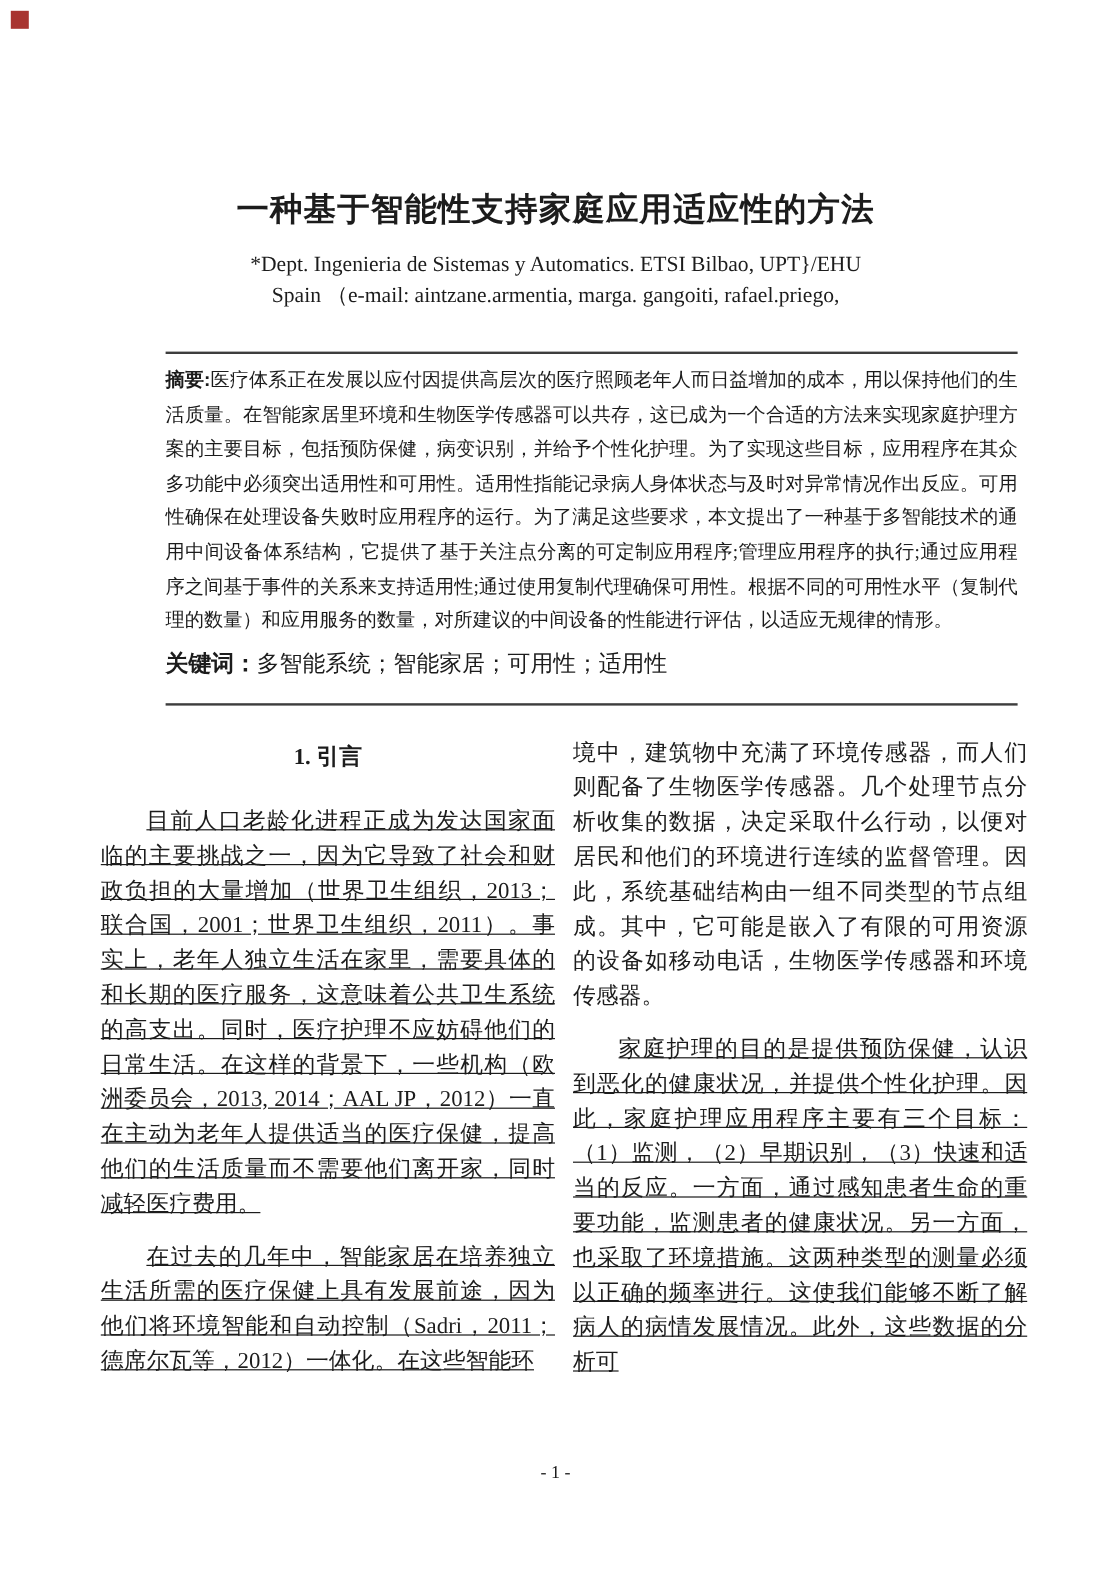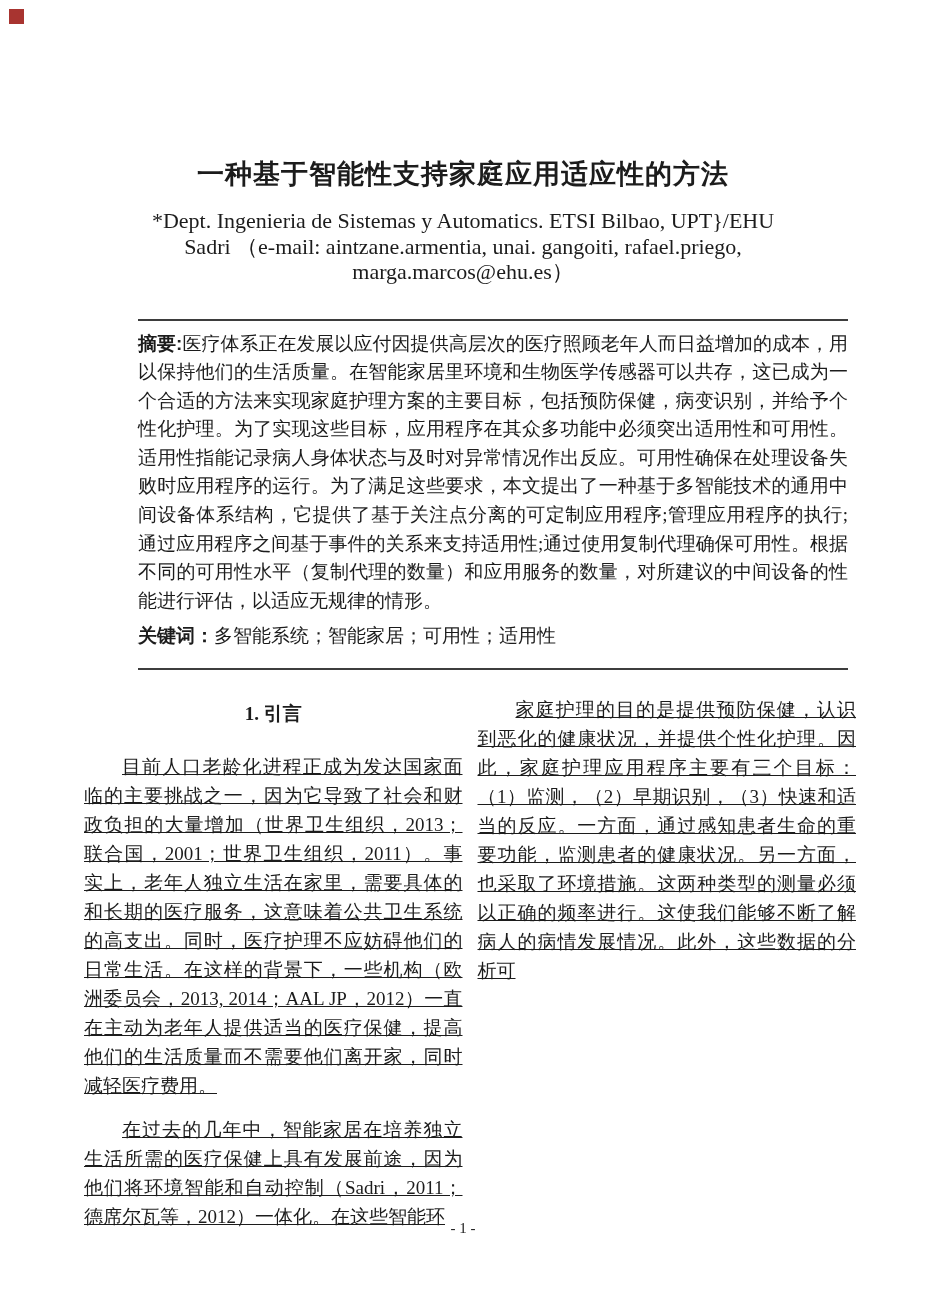--- a/index.html
+++ b/index.html
@@ -16,28 +16,28 @@
     position: absolute; top: 9px; left: 9px;
     width: 15px; height: 15px;
   }
   .header { padding-top: 156px; text-align: center; }
   .paper-title {
     font-family: "Liberation Sans", "DejaVu Sans", sans-serif;
     font-size: 27px; font-weight: 700;
     margin: 0 0 16px 0; letter-spacing: 1px;
   }
   .authors { font-size: 19px; margin: 0 0 4px 0; }
-  .affil { font-size: 22px; line-height: 25.5px; margin: 0; }
+  .affil { font-size: 18px; line-height: 25.5px; margin: 0; }
 
   .abstract-section { margin: 34px 78px 0 138px; }
   .rule { border: none; border-top: 2px solid #3d3d3d; margin: 0; }
   .rule-top { margin-bottom: 9px; }
   .rule-bottom { margin-top: 19px; }
   .abstract-text {
-    font-size: 19px; line-height: 28.6px;
+    font-size: 16px; line-height: 28.6px;
     text-align: justify; margin: 0;
   }
   .bold-label {
     font-family: "Liberation Sans", "DejaVu Sans", sans-serif;
     font-weight: 700;
   }
   .copyright { font-size: 19px; line-height: 27px; margin: 9px 0 0 0; }
   .keywords { font-size: 19px; line-height: 27px; margin: 7px 0 4px 0; }
 
   .columns { display: flex; gap: 15px; margin: 25px 70px 0 84px; }
@@ -58,37 +58,37 @@
 </head>
 <body>
 
 <div class="page">
 
   <div class="red-marker" style="background: rgb(168, 52, 48);"></div>
 
   <div class="header">
     <h1 class="paper-title">一种基于智能性支持家庭应用适应性的方法</h1>
     <p class="affil">*Dept. Ingenieria de Sistemas y Automatics. ETSI Bilbao, UPT}/EHU</p>
-    <p class="affil">Sadri （e-mail: aintzane.armentia, unai. gangoiti, rafael.priego,</p>
-    <p class="affil">marga.marcos@ehu.es）</p>
+    <p class="affil">Spain （e-mail: aintzane.armentia, marga. gangoiti, rafael.priego,</p>
   </div>
 
   <div class="abstract-section">
     <hr class="rule rule-top">
     <p class="abstract-text"><span class="bold-label">摘要:</span><span>医疗体系正在发展以应付因提供高层次的医疗照顾老年人而日益增加的成本，用以保持他们的生活质量。在智能家居里环境和生物医学传感器可以共存，这已成为一个合适的方法来实现家庭护理方案的主要目标，包括预防保健，病变识别，并给予个性化护理。为了实现这些目标，应用程序在其众多功能中必须突出适用性和可用性。适用性指能记录病人身体状态与及时对异常情况作出反应。可用性确保在处理设备失败时应用程序的运行。为了满足这些要求，本文提出了一种基于多智能技术的通用中间设备体系结构，它提供了基于关注点分离的可定制应用程序;管理应用程序的执行;通过应用程序之间基于事件的关系来支持适用性;通过使用复制代理确保可用性。根据不同的可用性水平（复制代理的数量）和应用服务的数量，对所建议的中间设备的性能进行评估，以适应无规律的情形。</span></p>
     <p class="keywords"><span class="bold-label">关键词：</span><span>多智能系统；智能家居；可用性；适用性</span></p>
     <hr class="rule rule-bottom">
   </div>
 
   <div class="columns">
     <div class="col">
       <h2 class="section-heading">1. 引言</h2>
       <p class="indent">目前人口老龄化进程正成为发达国家面临的主要挑战之一，因为它导致了社会和财政负担的大量增加（世界卫生组织，2013；联合国，2001；世界卫生组织，2011）。事实上，老年人独立生活在家里，需要具体的和长期的医疗服务，这意味着公共卫生系统的高支出。同时，医疗护理不应妨碍他们的日常生活。在这样的背景下，一些机构（欧洲委员会，2013, 2014；AAL JP，2012）一直在主动为老年人提供适当的医疗保健，提高他们的生活质量而不需要他们离开家，同时减轻医疗费用。</p>
       <p class="indent">在过去的几年中，智能家居在培养独立生活所需的医疗保健上具有发展前途，因为他们将环境智能和自动控制（Sadri，2011；德席尔瓦等，2012）一体化。在这些智能环</p>
     </div>
     <div class="col">
+      <p>境中，建筑物中充满了环境传感器，而人们则配备了生物医学传感器。几个处理节点分析收集的数据，决定采取什么行动，以便对居民和他们的环境进行连续的监督管理。因此，系统基础结构由一组不同类型的节点组成。其中，它可能是嵌入了有限的可用资源的设备如移动电话，生物医学传感器和环境传感器。</p>
       <p class="indent">家庭护理的目的是提供预防保健，认识到恶化的健康状况，并提供个性化护理。因此，家庭护理应用程序主要有三个目标：（1）监测，（2）早期识别，（3）快速和适当的反应。一方面，通过感知患者生命的重要功能，监测患者的健康状况。另一方面，也采取了环境措施。这两种类型的测量必须以正确的频率进行。这使我们能够不断了解病人的病情发展情况。此外，这些数据的分析可</p>
     </div>
   </div>
 
   <div class="page-footer">- 1 -</div>
 
 </div>
 
 </body></html>

